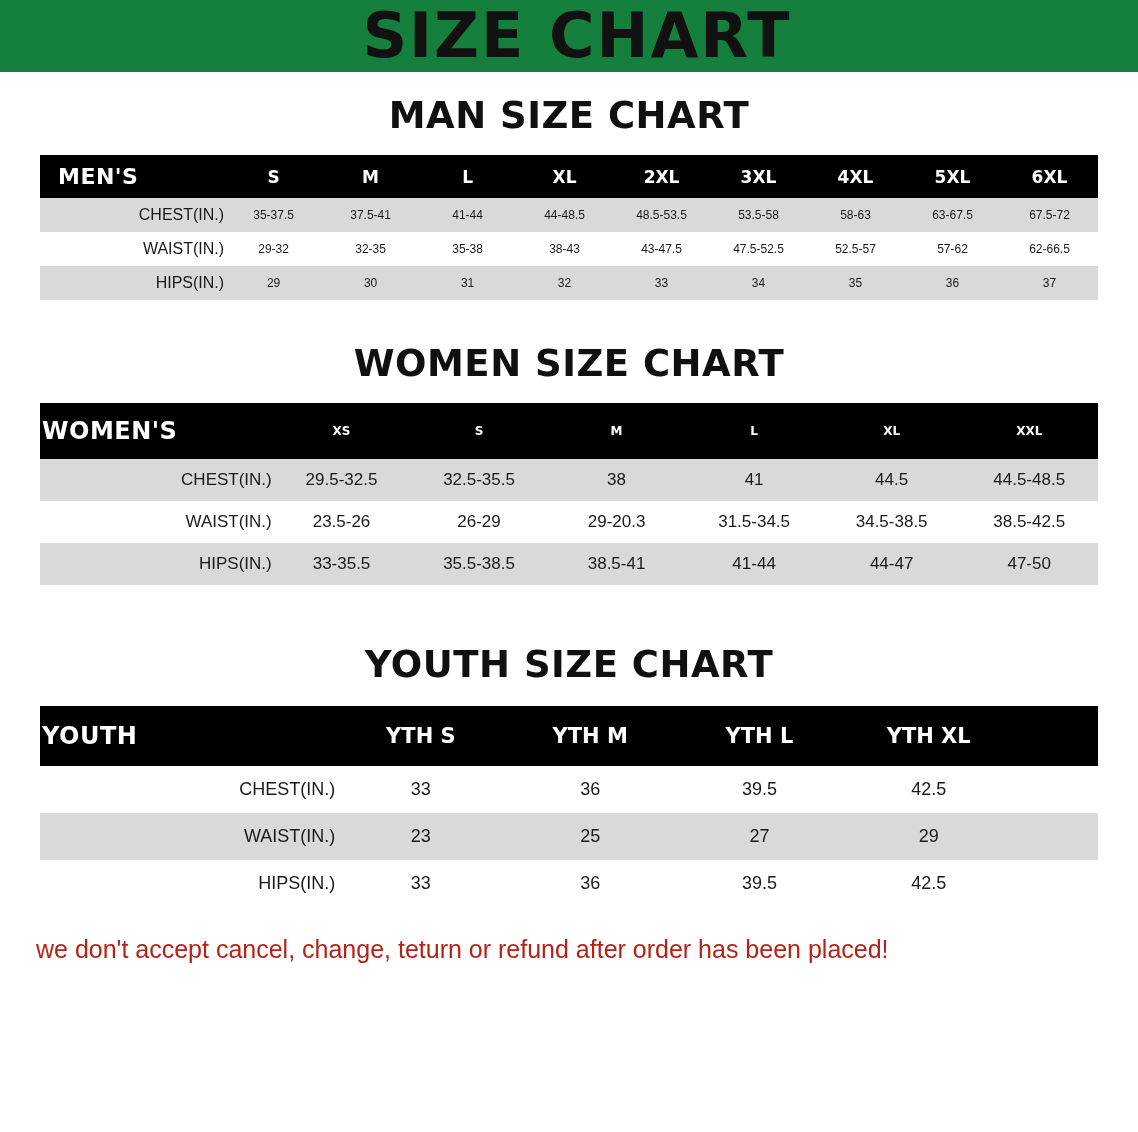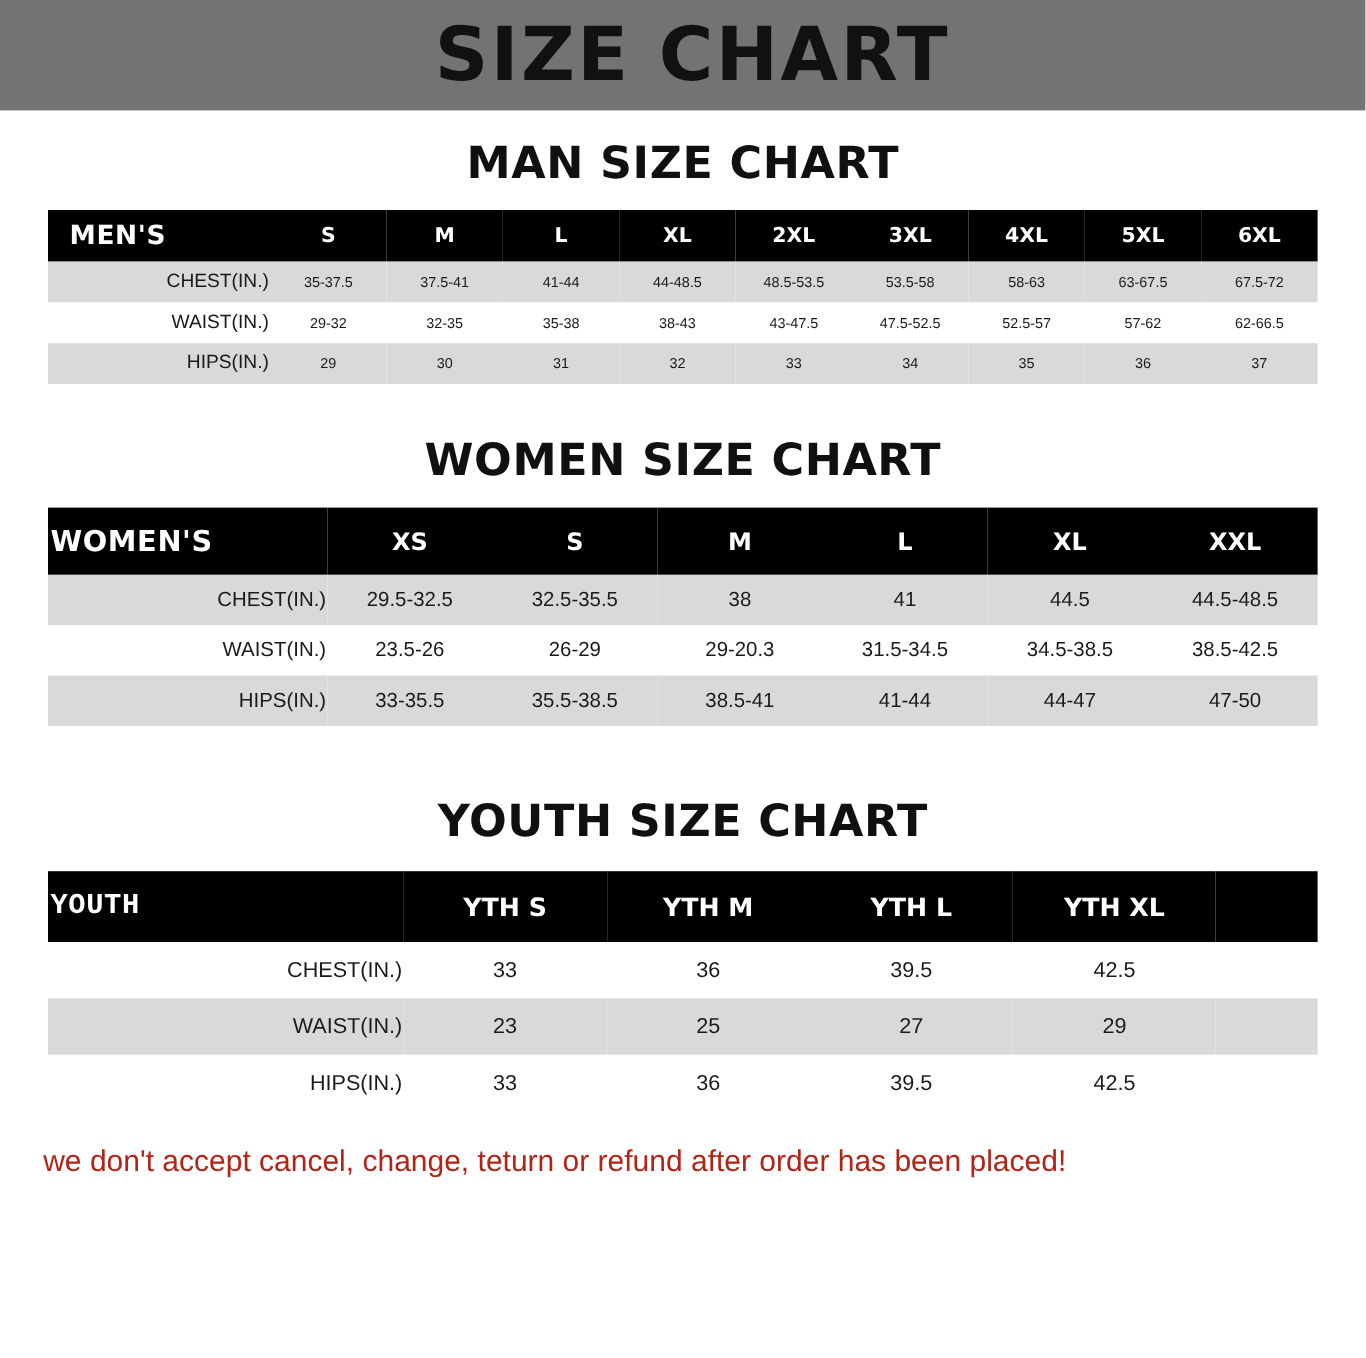--- a/index.html
+++ b/index.html
@@ -10,22 +10,22 @@
     width: 1138px;
     height: 1132px;
     background: #ffffff;
     font-family: "Liberation Sans", sans-serif;
     color: #111;
     overflow: hidden;
   }
 
   
   .banner {
-    background: #737373;
-    height: 92px;
+    background: #15803d;
+    height: 72px;
     display: flex;
     align-items: center;
     justify-content: center;
     padding-left: 16px;
   }
   .banner-title {
     font-family: "DejaVu Sans", sans-serif;
     font-weight: 700;
     font-size: 62px;
     letter-spacing: 2px;
@@ -80,28 +80,28 @@
   tbody tr.shade td { background: #d9d9d9; }
   tbody tr.plain td { background: #ffffff; }
 
   
   #men-table thead th { font-size: 17px; }
   #men-table thead th.rowlabel { font-size: 22px; }
   #men-table tbody td { font-size: 12px; padding: 8px 1px; }
   #men-table tbody td.rowlabel { font-size: 16px; }
 
   
-  #women-table thead th { font-size: 20px; padding: 14px 2px; }
+  #women-table thead th { font-size: 12px; padding: 14px 2px; }
   #women-table thead th.rowlabel { font-size: 24px; }
   #women-table tbody td { font-size: 17px; padding: 11px 1px; }
   #women-table tbody td.rowlabel { font-size: 17px; }
 
   
   #youth-table thead th { font-size: 21px; padding: 16px 2px; }
-  #youth-table thead th.rowlabel { font-size: 24px; font-family: Liberation Mono, monospace; }
+  #youth-table thead th.rowlabel { font-size: 24px; }
   #youth-table tbody td { font-size: 18px; padding: 13px 1px; }
   #youth-table tbody td.rowlabel { font-size: 18px; }
 
   
   .note {
     margin: 26px 36px 0 36px;
     color: #b42318;
     font-family: "Liberation Sans", sans-serif;
     font-size: 25px;
     line-height: 1.35;

